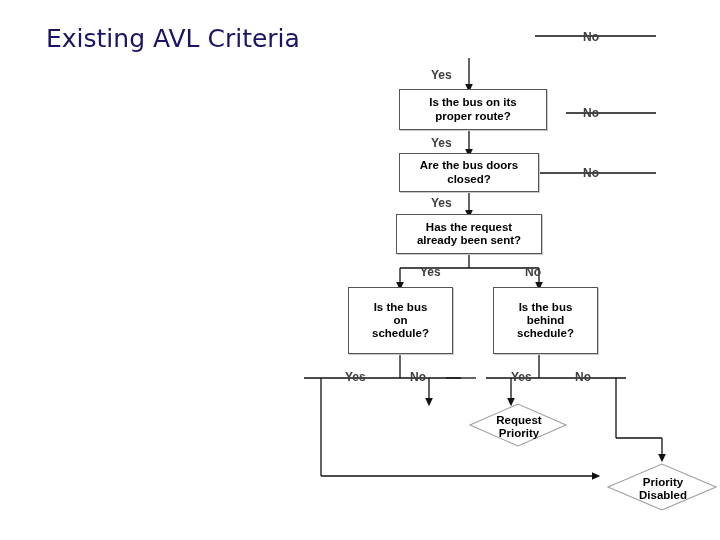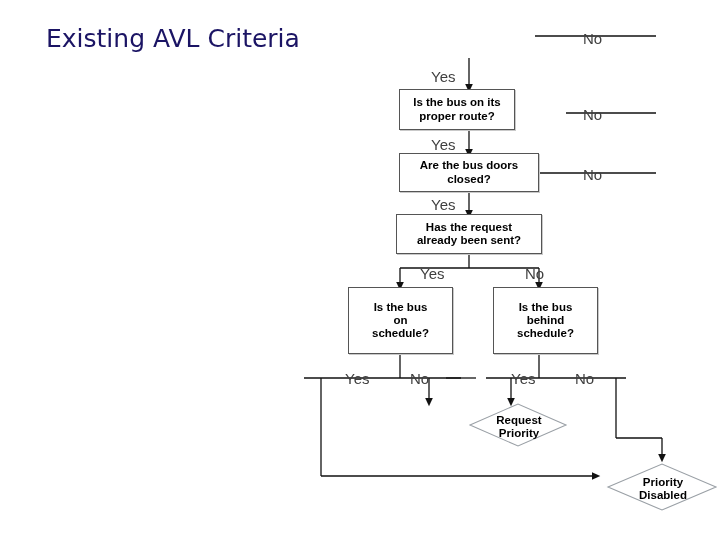--- a/index.html
+++ b/index.html
@@ -65,22 +65,22 @@
     font-size: 11.5px;
     color: #000000;
     line-height: 1.15;
     white-space: pre-line;
     display: flex;
     align-items: flex-end;
     justify-content: center;
   }
   .edgelabel {
     position: absolute;
-    font-size: 15px;
-    font-weight: normal;
+    font-size: 12px;
+    font-weight: bold;
     color: #3f3f3f;
     font-family: "Liberation Sans", sans-serif;
     white-space: nowrap;
   }
   svg.lines {
     position: absolute;
     left: 0;
     top: 0;
     width: 450px;
     height: 540px;
@@ -138,21 +138,21 @@
         <line x1="330" y1="438" x2="376" y2="438"></line>
         <line x1="376" y1="438" x2="376" y2="458" marker-end="url(#arrow)"></line>
 
         <path d="M184,425 L232,404 L280,425 L232,446 Z" stroke="#9aa0a6" stroke-width="1.1" fill="#ffffff"></path>
 
         <path d="M322,487 L376,464 L430,487 L376,510 Z" stroke="#9aa0a6" stroke-width="1.1" fill="#ffffff"></path>
       </g>
     </svg>
 
 
-    <div class="node box" style="left:113px; top:89px; width:116px; height:41px;">
+    <div class="node box" style="left:113px; top:89px; width:148px; height:41px;">
       <span>Is the bus on its
 proper route?</span>
     </div>
 
     <div class="node box" style="left:110px; top:214px; width:146px; height:40px;">
       <span>Has the request
 already been sent?</span>
     </div>
 
     <div class="node box" style="left:113px; top:153px; width:140px; height:39px;">

